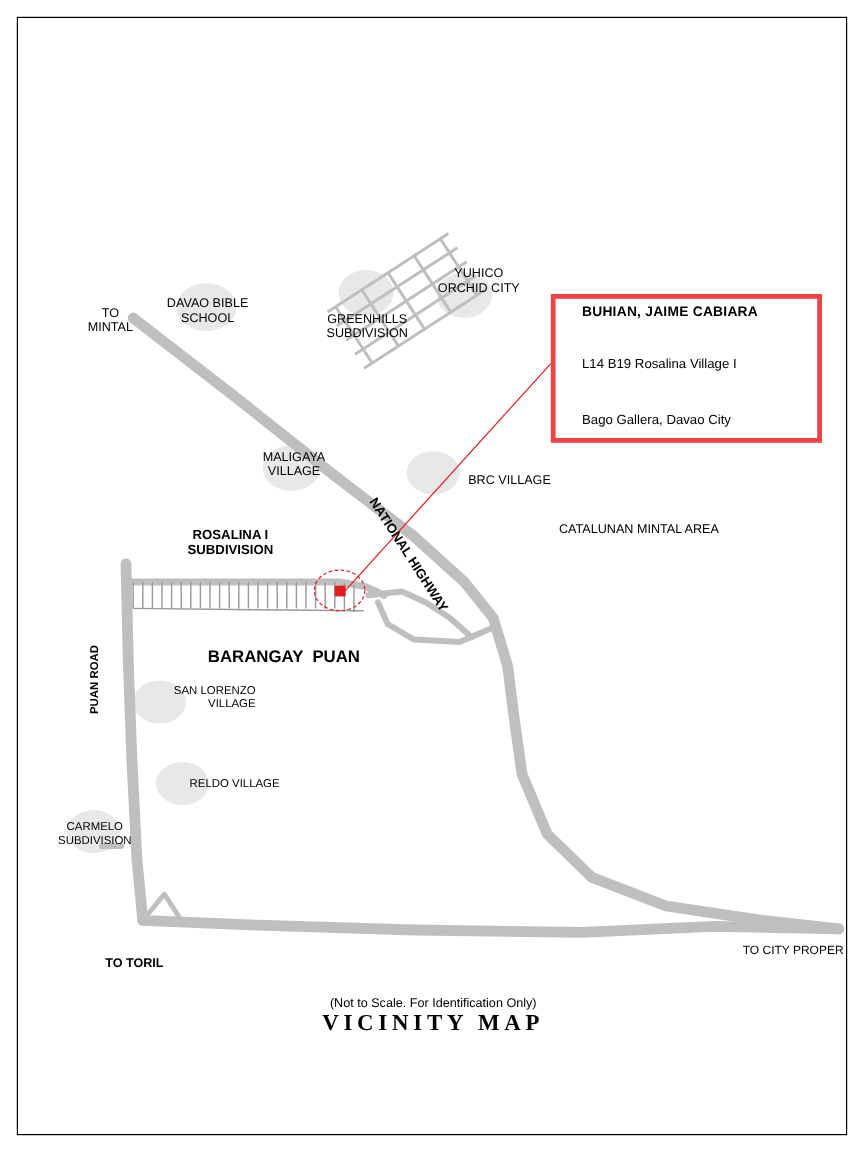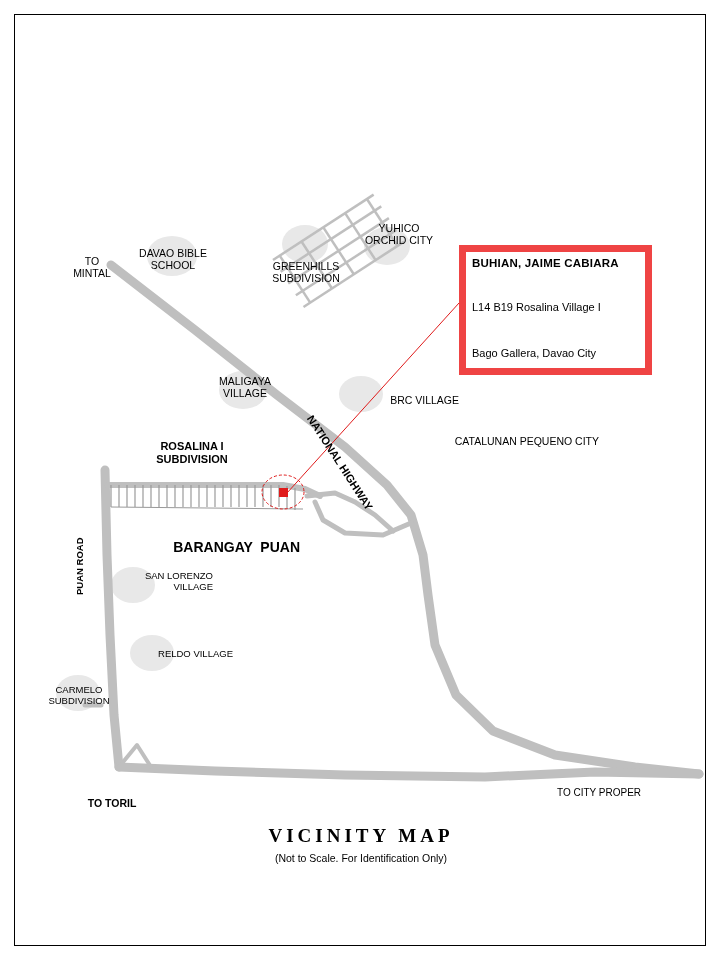--- a/index.html
+++ b/index.html
@@ -32,30 +32,30 @@
     height: 932px;
   }
   .lbl {
     position: absolute;
     color: #000000;
     line-height: 1.15;
     white-space: pre;
   }
   .lbl.c { text-align: center; }
   .lbl.l { text-align: right; }
-  .lbl.r { }
+  .lbl.r { text-align: right; }
 
   
   #callout-box {
     position: absolute;
     left: 444px;
     top: 230px;
-    width: 193px;
-    padding: 5px 6px 7px 6px;
-    border: 7px solid #ef4444;
+    width: 226px;
+    padding: 5px 6px 7px 22px;
+    border: 4px solid #ef4444;
     background: #ffffff;
     box-sizing: border-box;
   }
   #callout-box .co-title {
     font-size: 11.5px;
     font-weight: bold;
     color: #000000;
     letter-spacing: 0.2px;
     margin-bottom: 2px;
   }
@@ -189,21 +189,21 @@
 SUBDIVISION</div>
 
   <div class="lbl c" style="left:336px; top:207px; width:96px; font-size:10.5px;">YUHICO
 ORCHID CITY</div>
 
   <div class="lbl c" style="left:184px; top:360px; width:92px; font-size:10.5px;">MALIGAYA
 VILLAGE</div>
 
   <div class="lbl l" style="left:334px; top:379px; width:110px; font-size:10.5px;">BRC VILLAGE</div>
 
-  <div class="lbl l" style="left:384px; top:420px; width:200px; font-size:10.5px;">CATALUNAN PEQUENO CITY</div>
+  <div class="lbl l" style="left:384px; top:420px; width:200px; font-size:10.5px;">CATALUNAN MINTAL AREA</div>
 
   <div class="lbl c" style="left:122px; top:425px; width:110px; font-size:11px; font-weight:bold;">ROSALINA I
 SUBDIVISION</div>
 
   <div class="lbl" style="left:300px; top:398px; width:150px; font-size:11px; font-weight:bold; transform:rotate(57deg); transform-origin:0 0;">NATIONAL HIGHWAY</div>
 
   <div class="lbl" style="left:60px; top:500px; width:80px; font-size:9.5px; font-weight:bold; transform:rotate(-90deg); transform-origin:40px 40px;">PUAN ROAD</div>
 
   <div class="lbl l" style="left:105px; top:524px; width:180px; font-size:14px; font-weight:bold;">BARANGAY  PUAN</div>
 
@@ -213,17 +213,17 @@
   <div class="lbl l" style="left:108px; top:634px; width:110px; font-size:9.5px;">RELDO VILLAGE</div>
 
   <div class="lbl c" style="left:22px; top:670px; width:84px; font-size:9.5px;">CARMELO
 SUBDIVISION</div>
 
   <div class="lbl c" style="left:52px; top:782px; width:90px; font-size:10.5px;font-weight:bold;">TO TORIL</div>
 
   <div class="lbl r" style="left:542px; top:772px; width:146px; font-size:10px;">TO CITY PROPER</div>
 
   <div id="title-block">
+    <div id="map-subtitle">(Not to Scale. For Identification Only)</div>
     <div id="map-title">VICINITY  MAP</div>
-    <div id="map-subtitle">(Not to Scale. For Identification Only)</div>
   </div>
 
 </div>
 
 </body></html>

